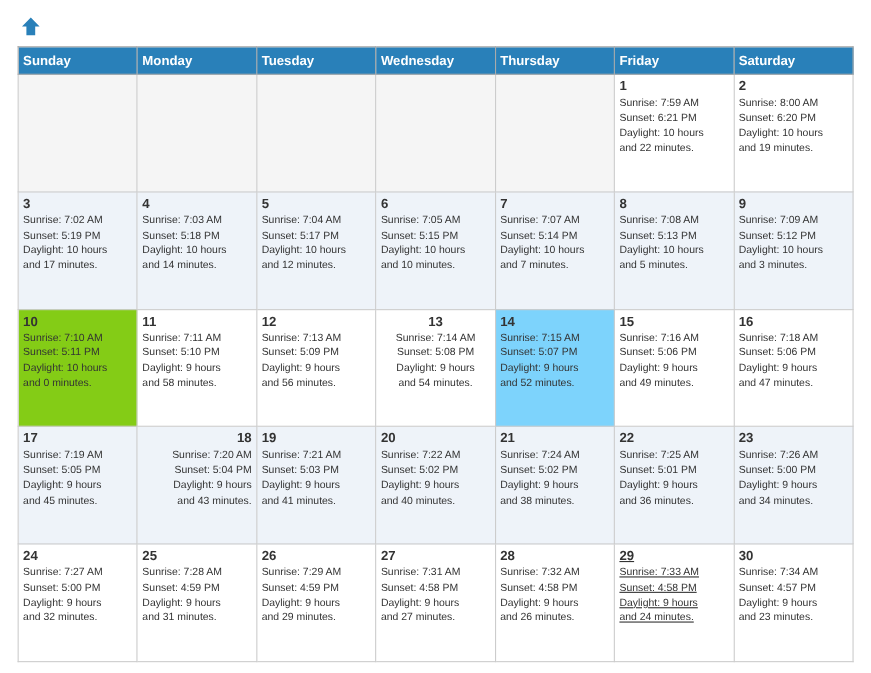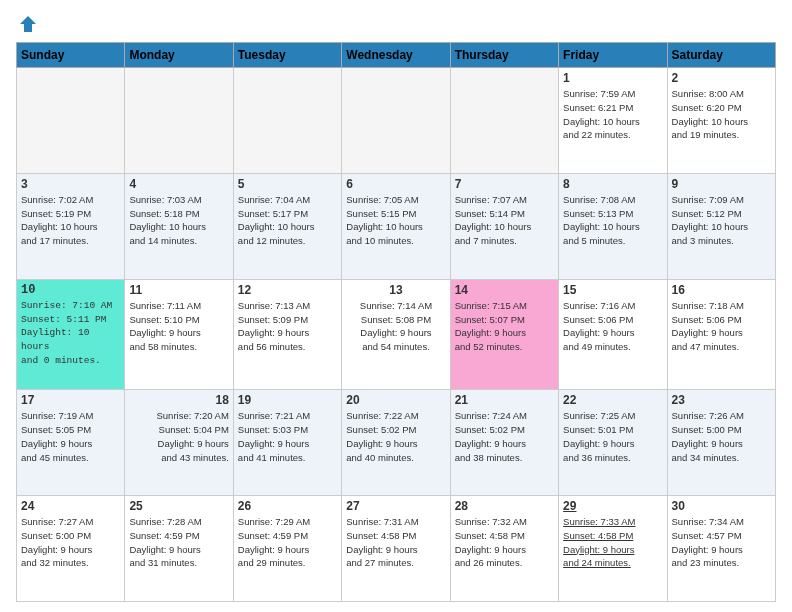--- a/index.html
+++ b/index.html
@@ -60,21 +60,21 @@
     }
     .calendar {
       flex: 1;
       border: 1px solid #ccc;
       border-collapse: collapse;
       width: 100%;
       table-layout: fixed;
     }
     .calendar th {
       background-color: #2980b9;
-      color: #000000;
+      color: #ffffff;
       font-size: 12px;
       font-weight: bold;
       padding: 5px 4px;
       text-align: left;
       border: 1px solid #aaa;
     }
     .calendar td {
       vertical-align: top;
       border: 1px solid #ccc;
       padding: 3px 4px;
@@ -174,37 +174,37 @@
           <td style="background: rgb(238, 243, 249);">
             <span class="day-num">8</span>
             <div class="day-info">Sunrise: 7:08 AM<br>Sunset: 5:13 PM<br>Daylight: 10 hours<br>and 5 minutes.</div>
           </td>
           <td style="background: rgb(238, 243, 249);">
             <span class="day-num">9</span>
             <div class="day-info">Sunrise: 7:09 AM<br>Sunset: 5:12 PM<br>Daylight: 10 hours<br>and 3 minutes.</div>
           </td>
         </tr>
         <tr>
-          <td style="background: #5eead4; font-family: Liberation Mono, monospace;">
+          <td style="background: #84cc16;">
             <span class="day-num">10</span>
             <div class="day-info">Sunrise: 7:10 AM<br>Sunset: 5:11 PM<br>Daylight: 10 hours<br>and 0 minutes.</div>
           </td>
           <td style="background: rgb(255, 255, 255);">
             <span class="day-num">11</span>
             <div class="day-info">Sunrise: 7:11 AM<br>Sunset: 5:10 PM<br>Daylight: 9 hours<br>and 58 minutes.</div>
           </td>
           <td style="background: rgb(255, 255, 255);">
             <span class="day-num">12</span>
             <div class="day-info">Sunrise: 7:13 AM<br>Sunset: 5:09 PM<br>Daylight: 9 hours<br>and 56 minutes.</div>
           </td>
           <td style="background: rgb(255, 255, 255); text-align: center;">
             <span class="day-num">13</span>
             <div class="day-info">Sunrise: 7:14 AM<br>Sunset: 5:08 PM<br>Daylight: 9 hours<br>and 54 minutes.</div>
           </td>
-          <td style="background: #f9a8d4;">
+          <td style="background: #7dd3fc;">
             <span class="day-num">14</span>
             <div class="day-info">Sunrise: 7:15 AM<br>Sunset: 5:07 PM<br>Daylight: 9 hours<br>and 52 minutes.</div>
           </td>
           <td style="background: rgb(255, 255, 255);">
             <span class="day-num">15</span>
             <div class="day-info">Sunrise: 7:16 AM<br>Sunset: 5:06 PM<br>Daylight: 9 hours<br>and 49 minutes.</div>
           </td>
           <td style="background: rgb(255, 255, 255);">
             <span class="day-num">16</span>
             <div class="day-info">Sunrise: 7:18 AM<br>Sunset: 5:06 PM<br>Daylight: 9 hours<br>and 47 minutes.</div>

